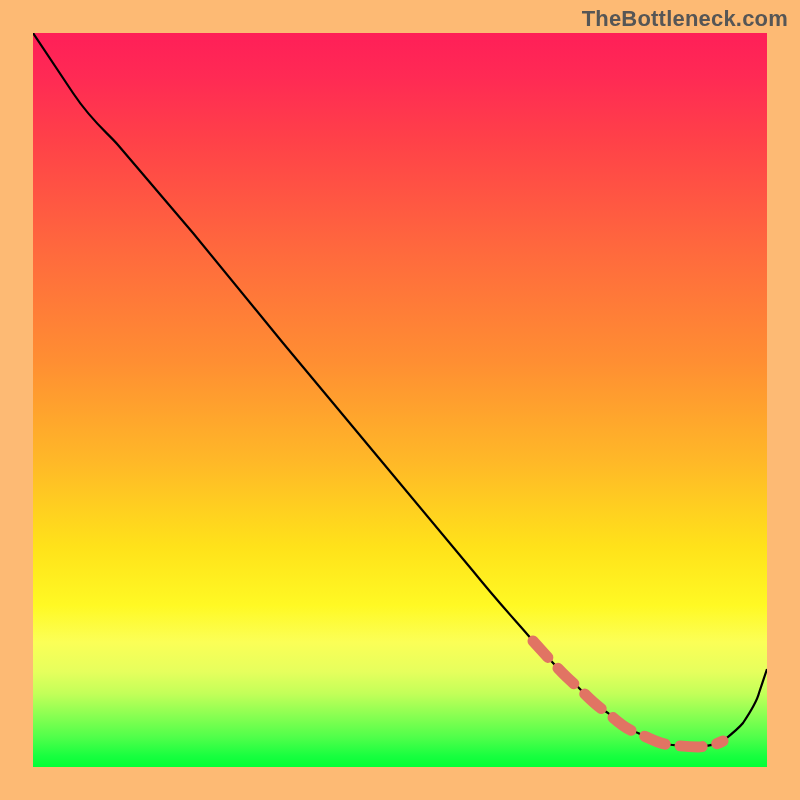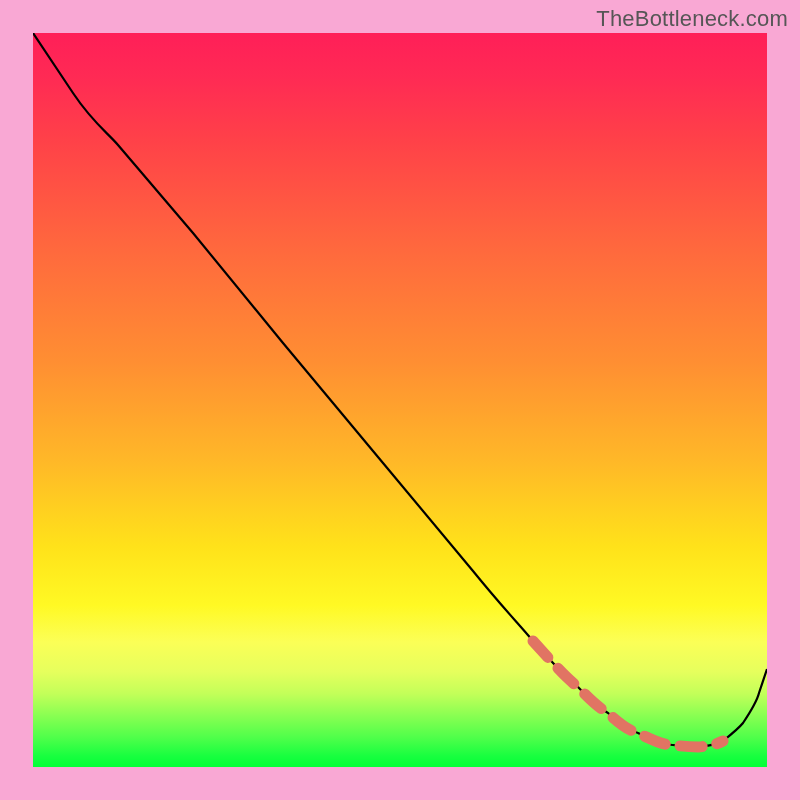--- a/index.html
+++ b/index.html
@@ -1,17 +1,17 @@
 <!DOCTYPE html>
 <html><head>
 <meta charset="utf-8">
 <style>
   * { margin: 0; padding: 0; box-sizing: border-box; }
   html, body { width: 800px; height: 800px; overflow: hidden; background: #000; }
-  .stage { position: relative; width: 800px; height: 800px; background: #f9a8d4; }
+  .stage { position: relative; width: 800px; height: 800px; background: #fdba74; font-weight: bold; }
   .watermark {
     position: absolute;
     top: 6px; right: 12px;
     font-family: Arial, Helvetica, sans-serif;
     font-size: 22px;
     color: #565656;
     letter-spacing: 0.2px;
     user-select: none;
   }
   .plot {

